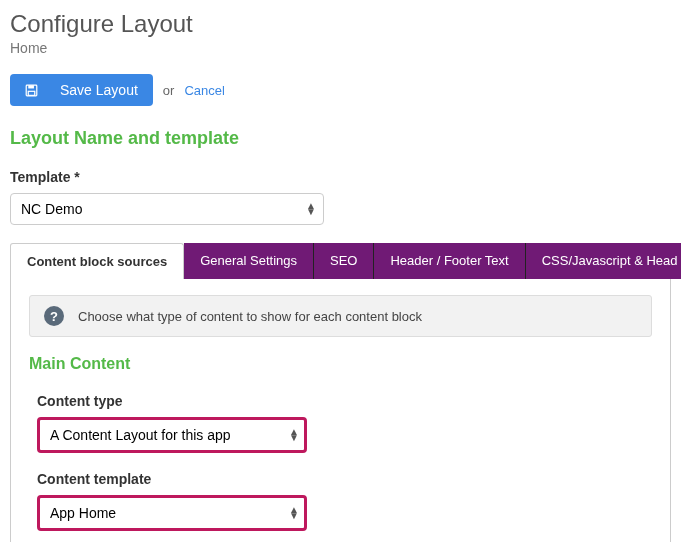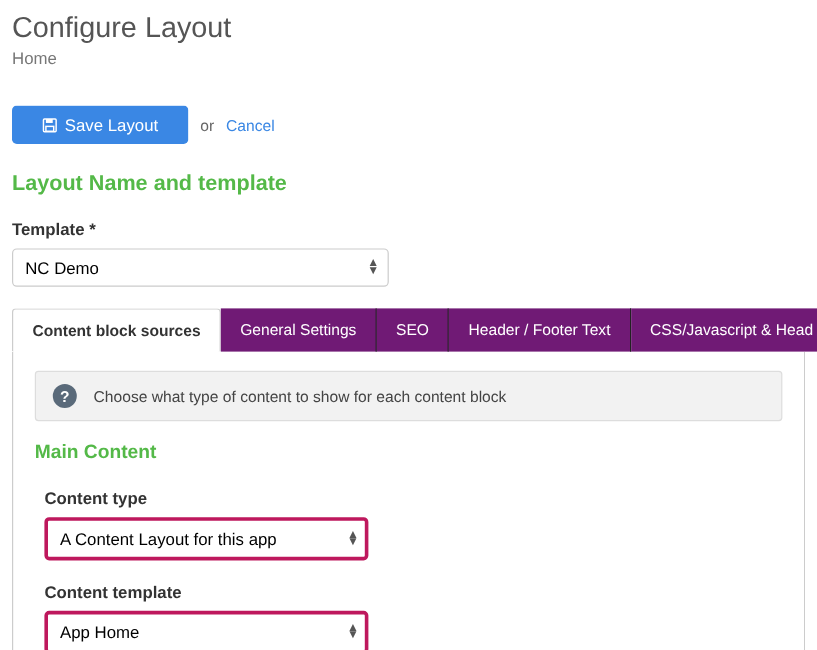--- a/index.html
+++ b/index.html
@@ -1,20 +1,20 @@
 <!DOCTYPE html>
 <html><head>
 <meta charset="utf-8">
 <style>
 * { box-sizing: border-box; margin: 0; padding: 0; }
 body { font-family: "Helvetica Neue", Helvetica, Arial, sans-serif; font-size: 14px; color: #333; background: #fff; padding: 10px; width: 681px; }
 .page-title { font-size: 24px; font-weight: 400; color: #555; margin-bottom: 2px; }
-.page-subtitle { font-size: 14px; color: #777; margin-bottom: 32px; }
+.page-subtitle { font-size: 14px; color: #777; margin-bottom: 18px; }
 .action-bar { display: flex; align-items: center; gap: 10px; margin-bottom: 22px; }
-.btn { display: inline-flex; align-items: center; gap: 6px; padding: 7px 24px; border-radius: 4px; font-size: 14px; cursor: pointer; border: 1px solid transparent; }
+.btn { display: inline-flex; align-items: center; gap: 22px; padding: 7px 14px; border-radius: 4px; font-size: 14px; cursor: pointer; border: 1px solid transparent; }
 .btn-primary { background: #3a87e4; color: #fff; }
 .btn-default { background: #fff; color: #333; border-color: #ccc; }
 .or-text { font-size: 13px; color: #666; }
 .cancel-link { font-size: 13px; color: #3a87e4; cursor: pointer; }
 .section-heading { font-size: 18px; color: #54b948; margin-bottom: 20px; }
 .field-label { font-size: 14px; font-weight: 700; color: #333; margin-bottom: 8px; display: block; }
 .select-wrap { position: relative; width: 314px; margin-bottom: 18px; }
 .select-wrap select { width: 100%; padding: 7px 28px 7px 10px; border: 1px solid #ccc; border-radius: 4px; background: #fff; font-size: 14px; appearance: none; -webkit-appearance: none; }
 .select-arrows { position: absolute; right: 8px; top: 50%; transform: translateY(-50%); pointer-events: none; font-size: 10px; line-height: 6px; color: #555; }
 .tabs { display: flex; margin-top: 6px; }

